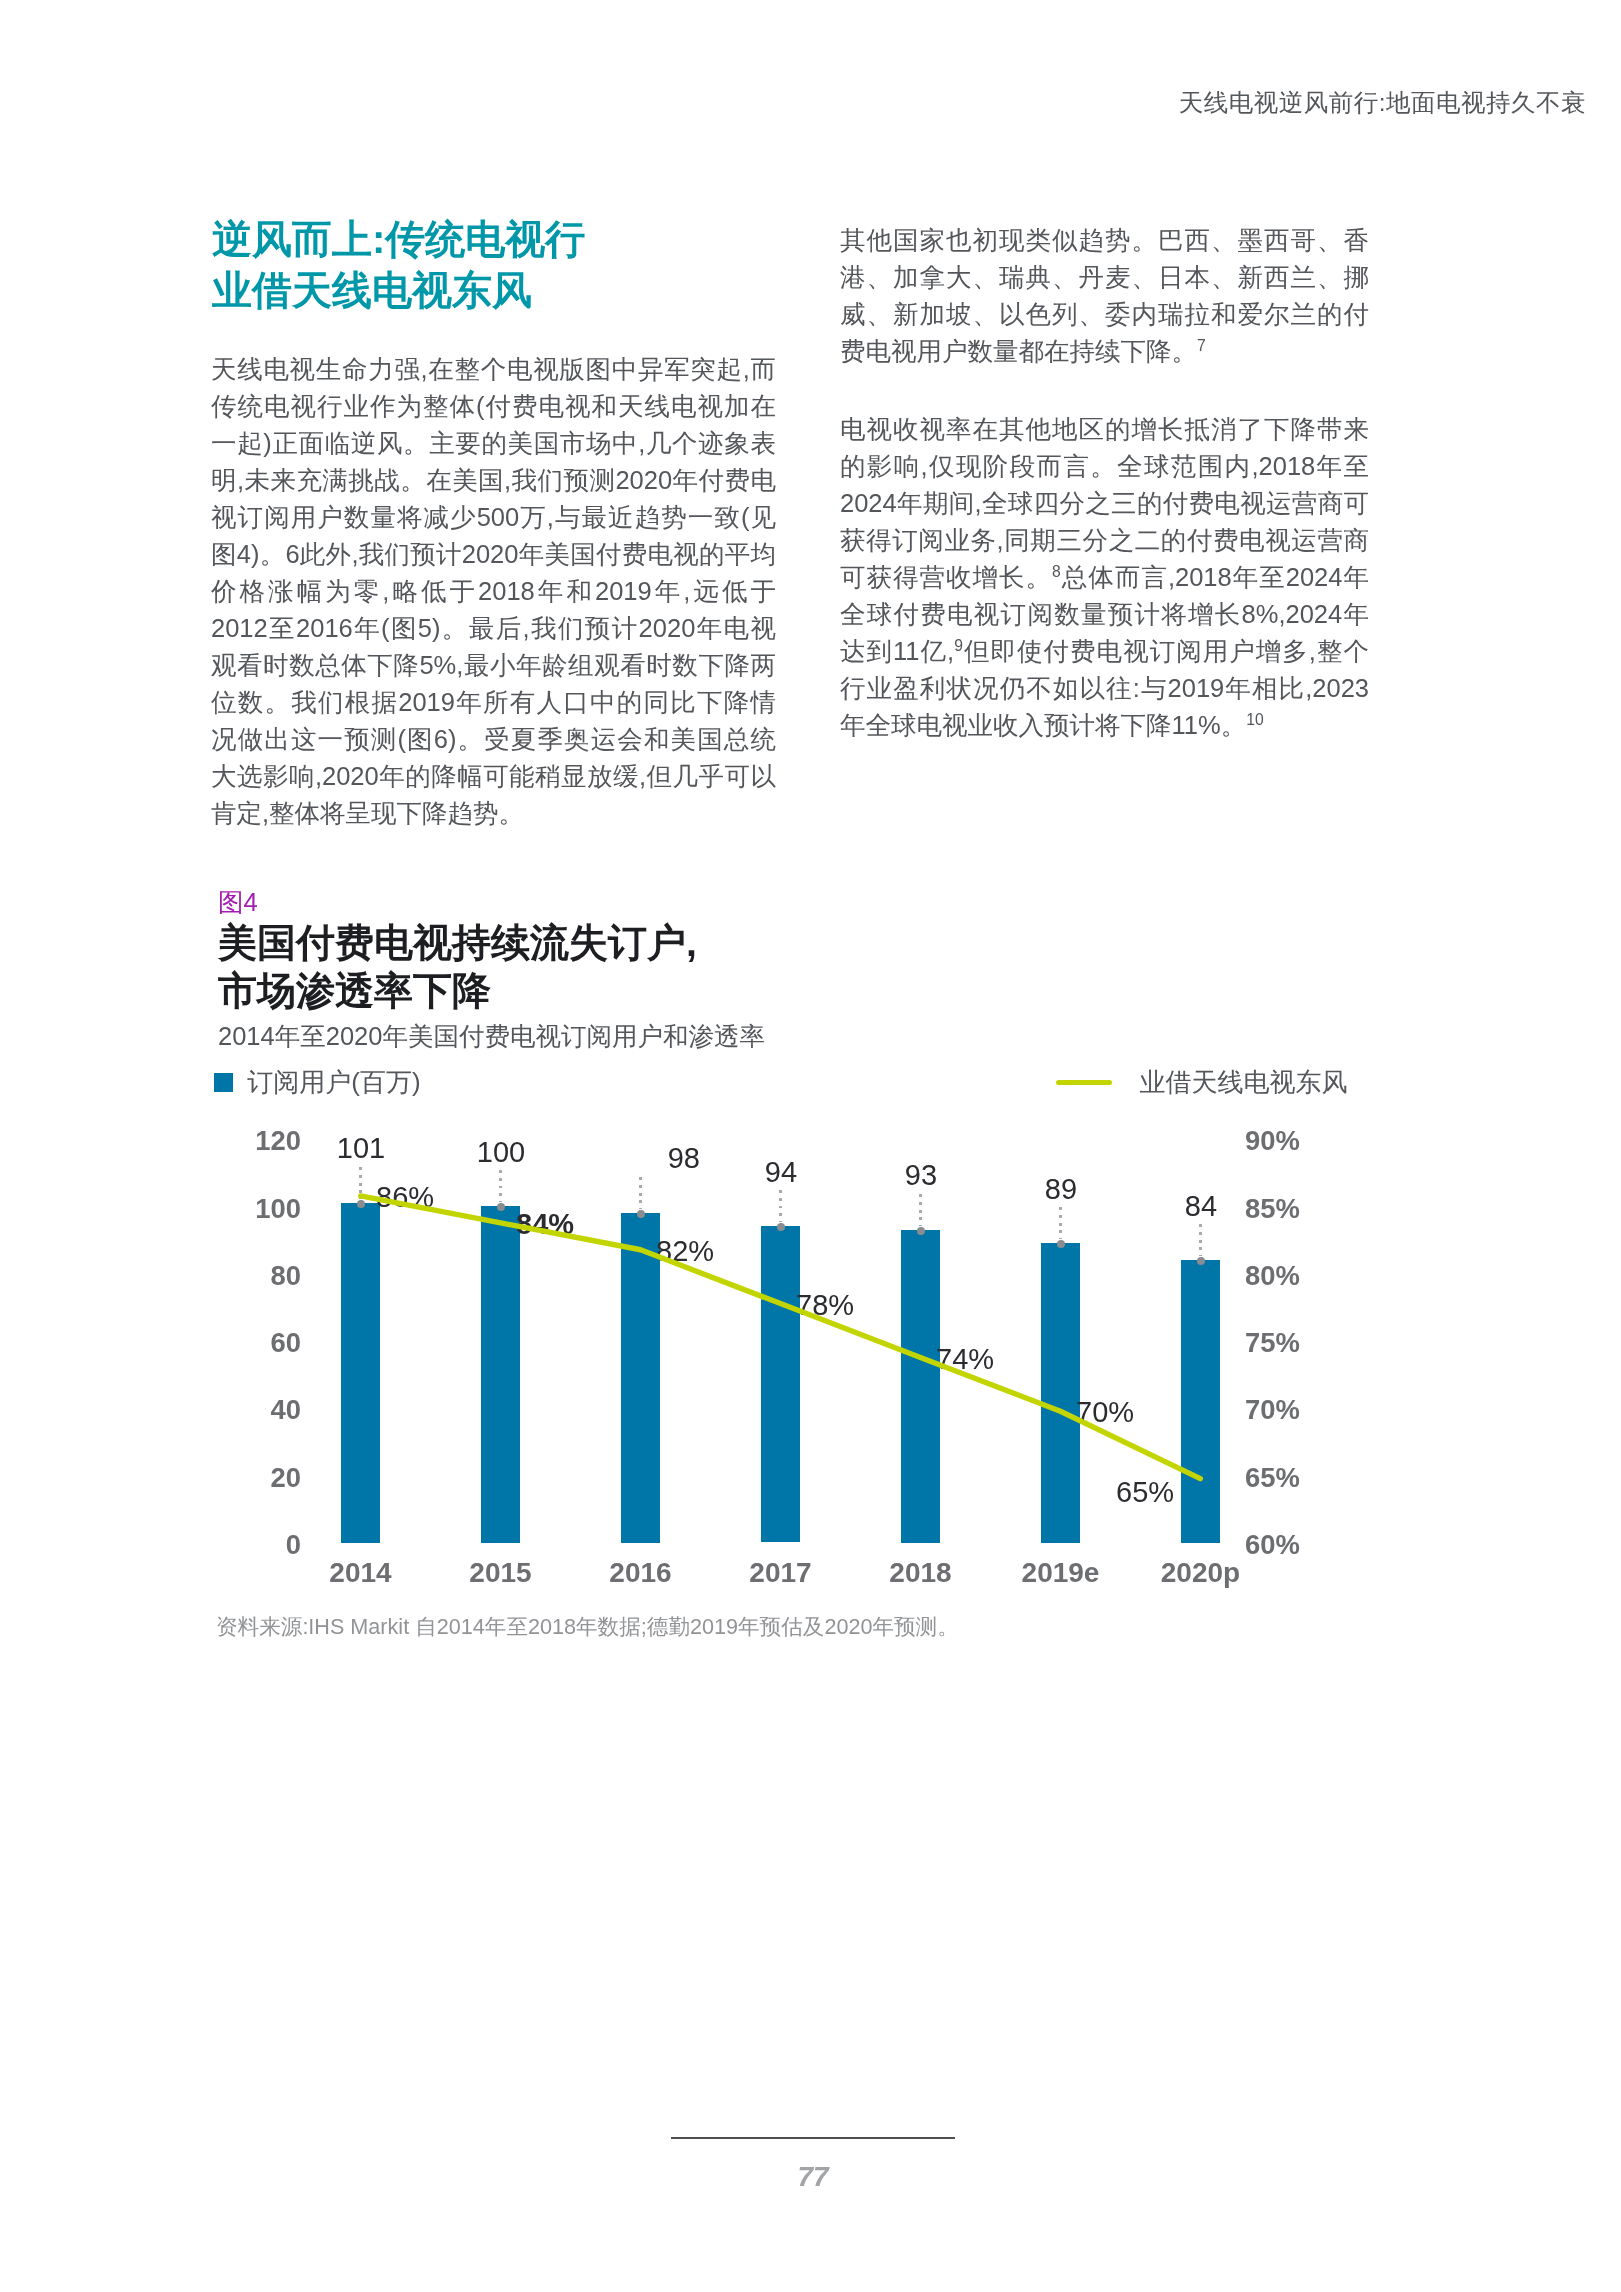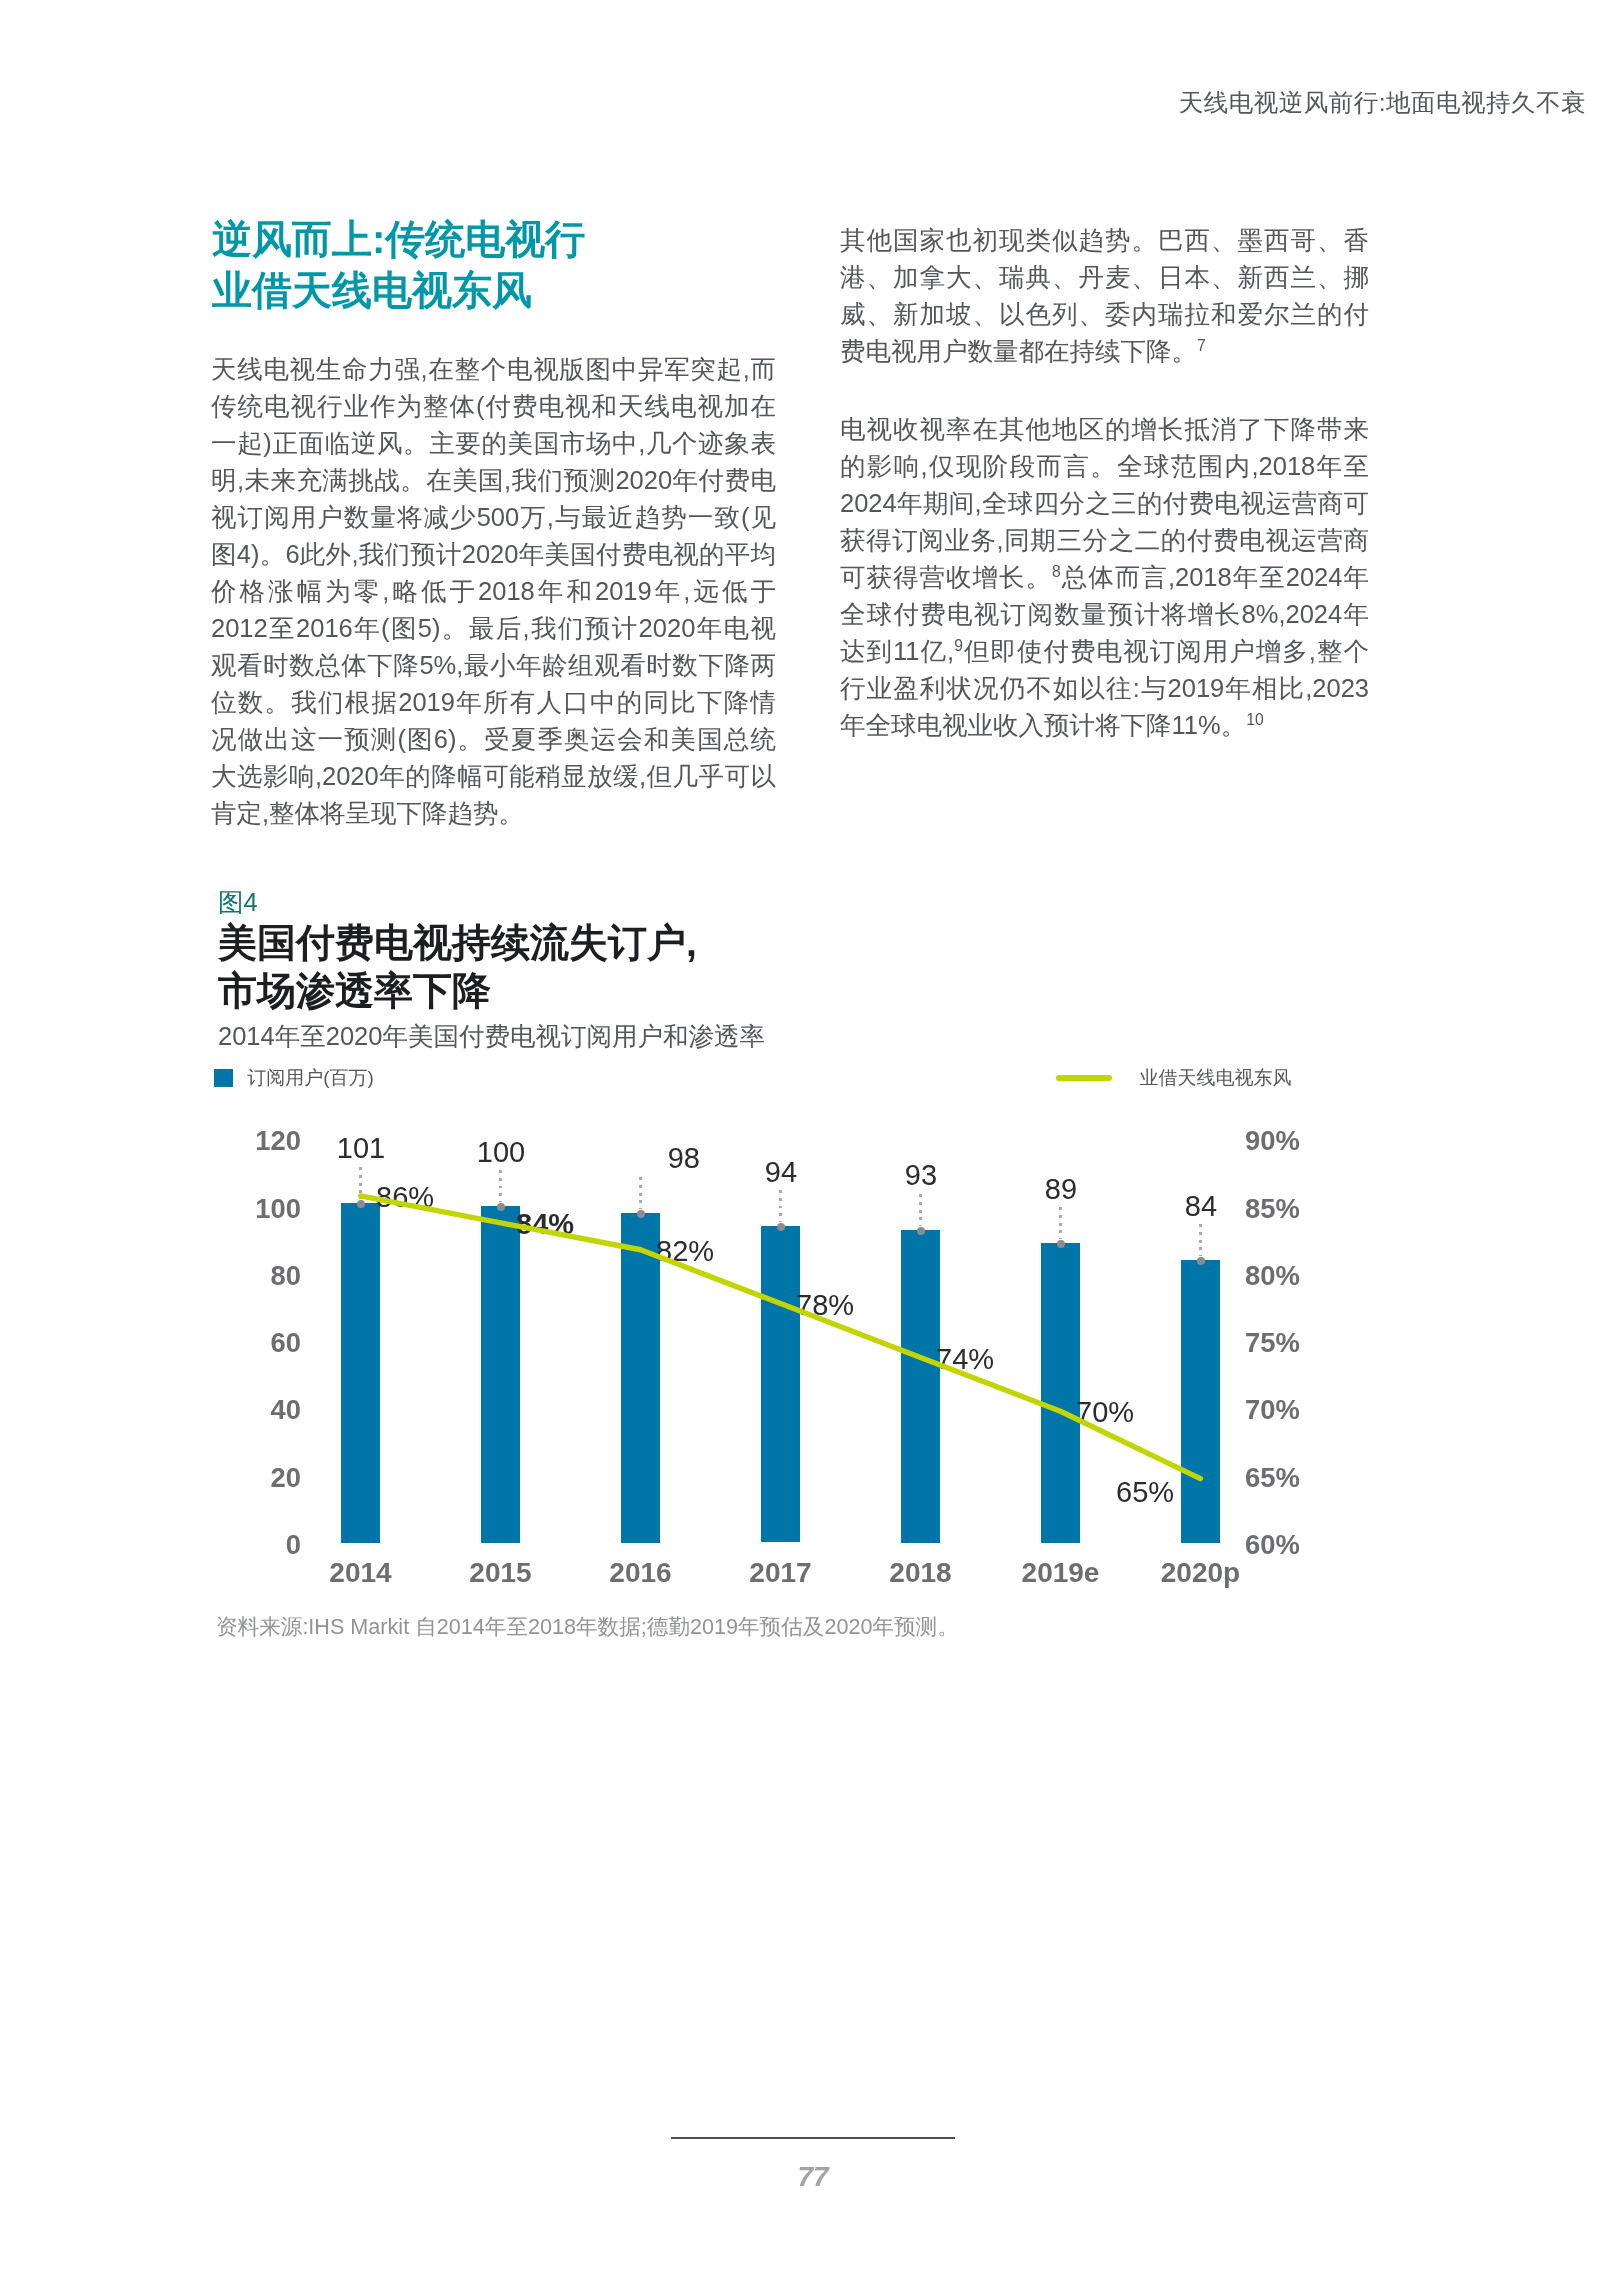--- a/index.html
+++ b/index.html
@@ -22,32 +22,32 @@
     font-size:40px;line-height:51px;font-weight:700;color:#0097A9;margin:0;
   }
   .body-col{
     font-size:25.5px;line-height:37px;color:#53565A;
     text-align:justify;
   }
   .col-left{left:211px;top:351px;width:565px;}
   .col-right{left:840px;top:222px;width:529px;}
   .col-right p{margin:0 0 41px 0;}
   .col-right sup{font-size:15.7px;line-height:0;}
-  .fig-label{left:218px;top:885px;font-size:25.5px;color:#0f766e;}
+  .fig-label{left:218px;top:885px;font-size:25.5px;color:#a21caf;}
   .fig-title{
     left:218px;top:919px;margin:0;
     font-size:39px;line-height:48px;font-weight:700;color:#1D1E21;
   }
   .fig-subtitle{left:218px;top:1019px;font-size:25.5px;color:#53565A;}
   .legend-row{display:flex;align-items:center;}
   .legend-bars{left:214px;top:1065px;}
   .legend-line{left:1056px;top:1065px;}
   .legend-swatch-bar{width:18.6px;height:18.6px;background:#0076A8;margin-right:14.7px;}
   .legend-swatch-line{width:56px;height:5.9px;border-radius:2.9px;background:#C3D500;margin-right:27.4px;}
-  .legend-label{font-size:19px;color:#53565A;}
+  .legend-label{font-size:26px;color:#53565A;}
   .chart-layer{left:0;top:0;width:1608px;height:2293px;pointer-events:none;}
   .tick{font-size:27.4px;font-weight:700;color:#6D6E71;}
   .tick-left{text-align:right;width:98px;}
   .tick-right{text-align:left;width:108px;}
   .bar{background:#0076A8;}
   .bar-value{font-size:29px;color:#2B2C30;text-align:center;width:118px;}
   .pct-label{font-size:29px;color:#2B2C30;}
   .x-label{font-size:28px;font-weight:700;color:#6D6E71;text-align:center;width:137px;}
   .leader{width:2.9px;background:repeating-linear-gradient(to bottom,#A7A9AC 0 2.9px,transparent 2.9px 7.8px);}
   .leader-dot{width:7.8px;height:7.8px;border-radius:50%;background:#8A8C8F;}

